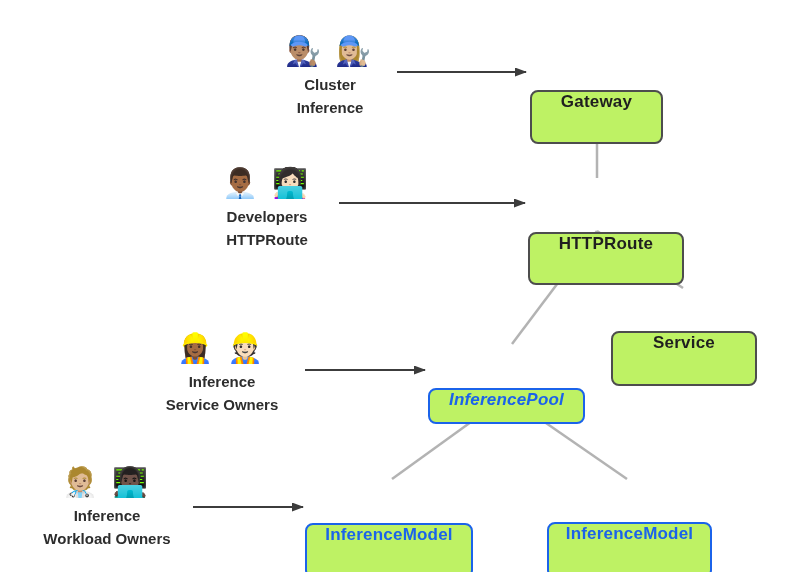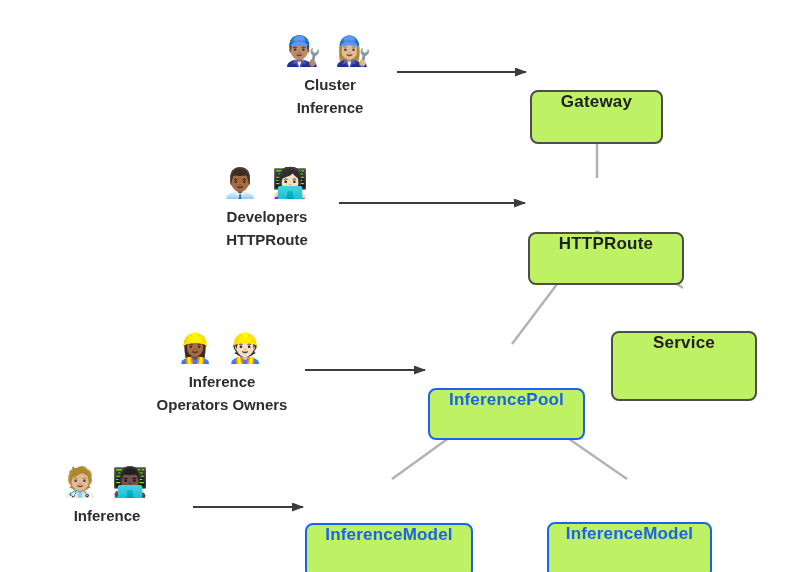--- a/index.html
+++ b/index.html
@@ -68,22 +68,22 @@
     line-height: 40px;
     letter-spacing: 3px;
     margin-bottom: 2px;
     white-space: nowrap;
   }
   .persona .label-line { display: block; font-weight: bold; }
 
   
   #node-gateway            { left: 530px; top: 46px;  width: 133px; height: 54px; }
   #node-httproute          { left: 528px; top: 188px; width: 156px; height: 53px; }
-  #node-service            { left: 611px; top: 287px; width: 146px; height: 70px; }
-  #node-inferencepool      { left: 428px; top: 344px; width: 157px; height: 52px; }
+  #node-service            { left: 611px; top: 287px; width: 146px; height: 55px; }
+  #node-inferencepool      { left: 428px; top: 344px; width: 157px; height: 36px; font-style: italic; }
   #node-inferencemodel-l   { left: 305px; top: 479px; width: 168px; height: 55px; }
   #node-inferencemodel-r   { left: 547px; top: 478px; width: 165px; height: 56px; }
 
   
   #persona-cluster-operators    { left: 245px; top: 31px;  }
   #persona-application-devs     { left: 182px; top: 163px; }
   #persona-platform-owners      { left: 137px; top: 328px; }
   #persona-workload-owners      { left: 22px;  top: 462px; }
 </style>
 </head>
@@ -118,26 +118,27 @@
 
   <div class="persona" id="persona-application-devs">
     <span class="emoji-row">👨🏾‍💼 👩🏻‍💻</span>
     <span class="label-line">Developers</span>
     <span class="label-line">HTTPRoute</span>
   </div>
 
   <div class="persona" id="persona-platform-owners">
     <span class="emoji-row">👷🏾‍♀️ 👷🏻</span>
     <span class="label-line">Inference</span>
-    <span class="label-line">Operators Owners</span>
+    <span class="label-line">Service Owners</span>
   </div>
 
   <div class="persona" id="persona-workload-owners">
     <span class="emoji-row">🧑🏼‍⚕️ 👨🏿‍💻</span>
     <span class="label-line">Inference</span>
+    <span class="label-line">Workload Owners</span>
   </div>
 
   <div class="node core" id="node-gateway">
     <span>Gateway</span>
   </div>
 
   <div class="node core" id="node-httproute">
     <span>HTTPRoute</span>
   </div>
 

